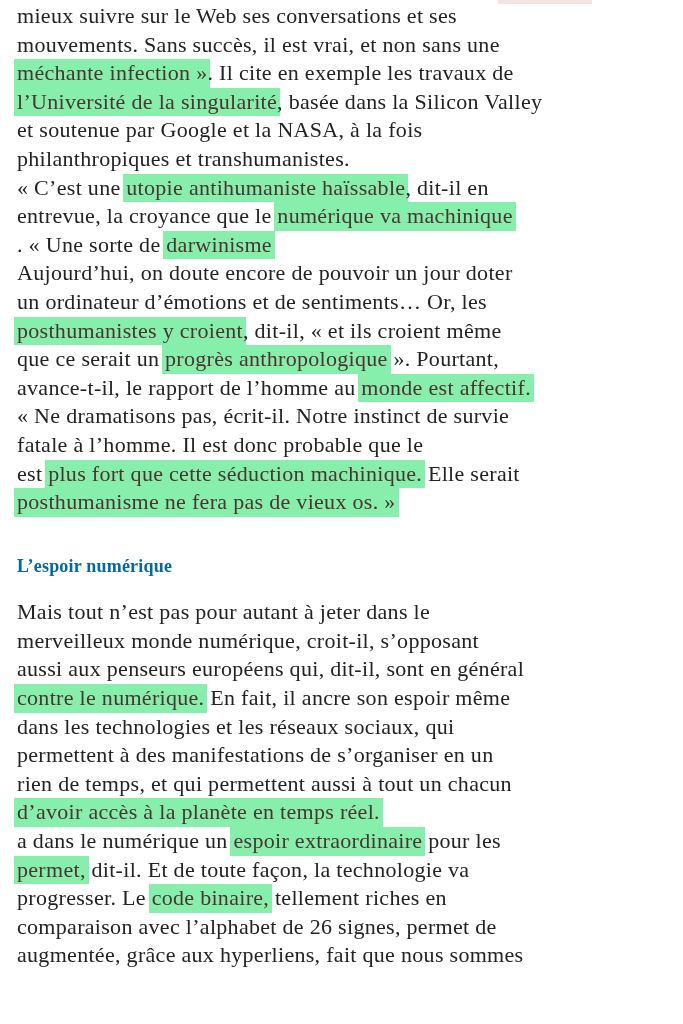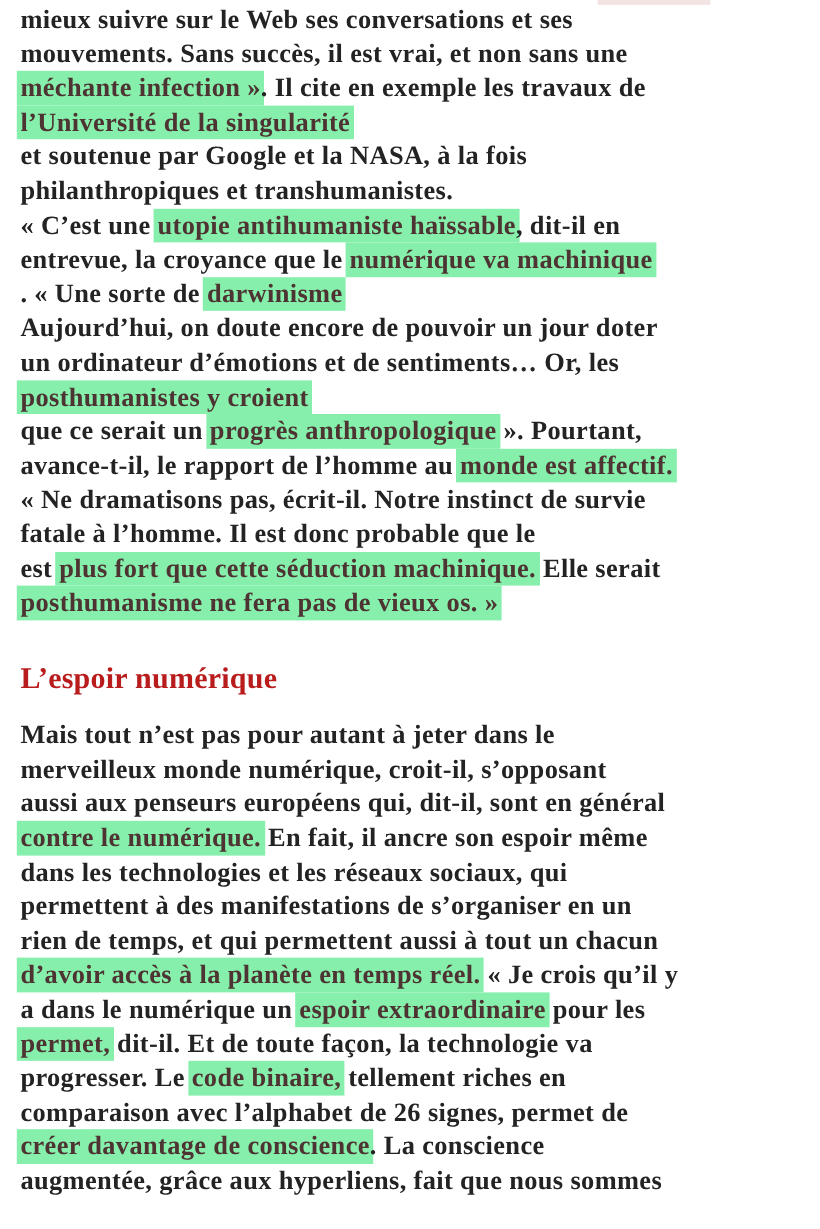--- a/index.html
+++ b/index.html
@@ -19,86 +19,84 @@
     color: #232323;
   }
   .para { margin: 0; }
   .para + .para { }
   .line {
     display: flex;
     align-items: center;
     white-space: pre;
     height: 28.6px;
     line-height: 28.6px;
-    font-weight: bold;
   }
   .seg { white-space: pre; }
   .hl {
     white-space: pre;
     background: #86efac;
     color: #4d3331;
     padding: 0 3px;
     margin: 0 -3px;
   }
   .hl.ext { flex: 1 0 auto; margin-right: 0; }
   .section-heading {
     margin: 35px 0 18px 0;
-    font-size: 25px;
+    font-size: 18px;
     line-height: 28.6px;
     font-weight: bold;
-    color: #b91c1c;
+    color: #0369a1;
     letter-spacing: 0.2px;
   }
   .top-remnant {
     position: absolute;
     left: 498px; top: 0;
     width: 94px; height: 4px;
     background: #f3e4e3;
   }
 </style>
 </head>
 <body>
 
 <div class="top-remnant"></div>
 
 <div class="article">
     <div class="para">
       <div class="line"><span class="seg">mieux suivre sur le Web ses conversations et ses</span></div>
       <div class="line"><span class="seg">mouvements. Sans succès, il est vrai, et non sans une</span></div>
       <div class="line"><span class="hl">méchante infection »</span><span class="seg">. Il cite en exemple les travaux de</span></div>
-      <div class="line"><span class="hl">l’Université de la singularité</span></div>
+      <div class="line"><span class="hl">l’Université de la singularité</span><span class="seg">, basée dans la Silicon Valley</span></div>
       <div class="line"><span class="seg">et soutenue par Google et la NASA, à la fois</span></div>
       <div class="line"><span class="seg">philanthropiques et transhumanistes.</span></div>
     </div>
     <div class="para">
       <div class="line"><span class="seg">« C’est une </span><span class="hl">utopie antihumaniste haïssable</span><span class="seg">, dit-il en</span></div>
       <div class="line"><span class="seg">entrevue, la croyance que le </span><span class="hl">numérique va machinique</span><span class="hl ext"></span></div>
       <div class="line"><span class="seg">. « Une sorte de </span><span class="hl">darwinisme</span></div>
       <div class="line"><span class="seg">Aujourd’hui, on doute encore de pouvoir un jour doter</span></div>
       <div class="line"><span class="seg">un ordinateur d’émotions et de sentiments… Or, les</span></div>
-      <div class="line"><span class="hl">posthumanistes y croient</span></div>
+      <div class="line"><span class="hl">posthumanistes y croient</span><span class="seg">, dit-il, « et ils croient même</span></div>
       <div class="line"><span class="seg">que ce serait un </span><span class="hl">progrès anthropologique</span><span class="seg"> ». Pourtant,</span></div>
       <div class="line"><span class="seg">avance-t-il, le rapport de l’homme au </span><span class="hl">monde est affectif.</span></div>
     </div>
     <div class="para">
       <div class="line"><span class="seg">« Ne dramatisons pas, écrit-il. Notre instinct de survie</span></div>
       <div class="line"><span class="seg">fatale à l’homme. Il est donc probable que le</span></div>
       <div class="line"><span class="seg">est </span><span class="hl">plus fort que cette séduction machinique.</span><span class="seg"> Elle serait</span></div>
       <div class="line"><span class="hl">posthumanisme ne fera pas de vieux os. »</span></div>
     </div>
     <h3 class="section-heading">L’espoir numérique</h3>
     <div class="para">
       <div class="line"><span class="seg">Mais tout n’est pas pour autant à jeter dans le</span></div>
       <div class="line"><span class="seg">merveilleux monde numérique, croit-il, s’opposant</span></div>
       <div class="line"><span class="seg">aussi aux penseurs européens qui, dit-il, sont en général</span></div>
       <div class="line"><span class="hl">contre le numérique.</span><span class="seg"> En fait, il ancre son espoir même</span></div>
       <div class="line"><span class="seg">dans les technologies et les réseaux sociaux, qui</span></div>
       <div class="line"><span class="seg">permettent à des manifestations de s’organiser en un</span></div>
       <div class="line"><span class="seg">rien de temps, et qui permettent aussi à tout un chacun</span></div>
-      <div class="line"><span class="hl">d’avoir accès à la planète en temps réel.</span><span class="seg"> « Je crois qu’il y</span></div>
+      <div class="line"><span class="hl">d’avoir accès à la planète en temps réel.</span></div>
       <div class="line"><span class="seg">a dans le numérique un </span><span class="hl">espoir extraordinaire</span><span class="seg"> pour les</span></div>
       <div class="line"><span class="hl">permet,</span><span class="seg"> dit-il. Et de toute façon, la technologie va</span></div>
       <div class="line"><span class="seg">progresser. Le </span><span class="hl">code binaire,</span><span class="seg"> tellement riches en</span></div>
       <div class="line"><span class="seg">comparaison avec l’alphabet de 26 signes, permet de</span></div>
-      <div class="line"><span class="hl">créer davantage de conscience</span><span class="seg">. La conscience</span></div>
       <div class="line"><span class="seg">augmentée, grâce aux hyperliens, fait que nous sommes</span></div>
     </div>
   </div>
 
 </body></html>

